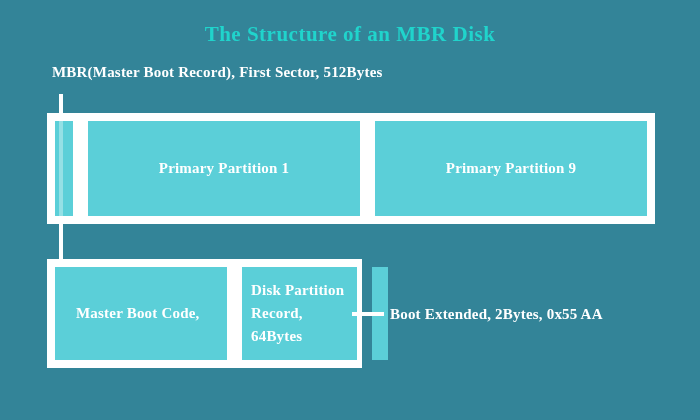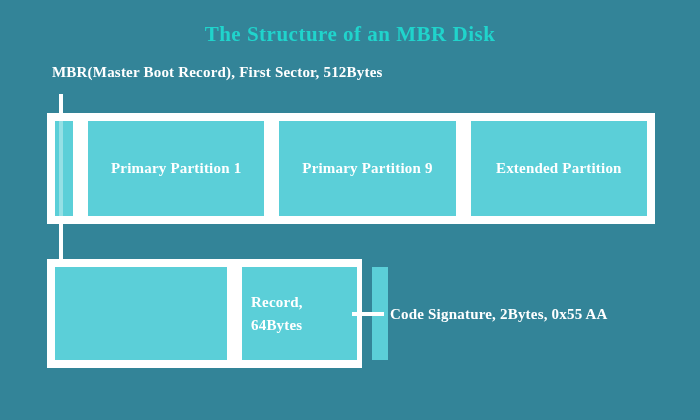--- a/index.html
+++ b/index.html
@@ -83,34 +83,33 @@
   <div class="vline vline-bottom"></div>
 
   <div class="row row1">
     <div class="cell narrow"></div>
     <div class="cell part">
       <span>Primary Partition 1</span>
     </div>
     <div class="cell part">
       <span>Primary Partition 9</span>
     </div>
-    <div class="cell part">
-      <span>Extended Partition</span>
-    </div>
   </div>
 
   <div class="row row2">
     <div class="cell mbc">
       <span class="twolines">
+        <span>Master Boot Code,</span>
       </span>
     </div>
     <div class="cell dpt">
       <span class="twolines">
+        <span>Disk Partition</span>
         <span>Record, 64Bytes</span>
       </span>
     </div>
     <div class="cell narrow2"></div>
   </div>
 
   <div class="hline"></div>
-  <div class="annot boot-label">Code Signature, 2Bytes, 0x55 AA</div>
+  <div class="annot boot-label">Boot Extended, 2Bytes, 0x55 AA</div>
 
 </div>
 
 </body></html>

